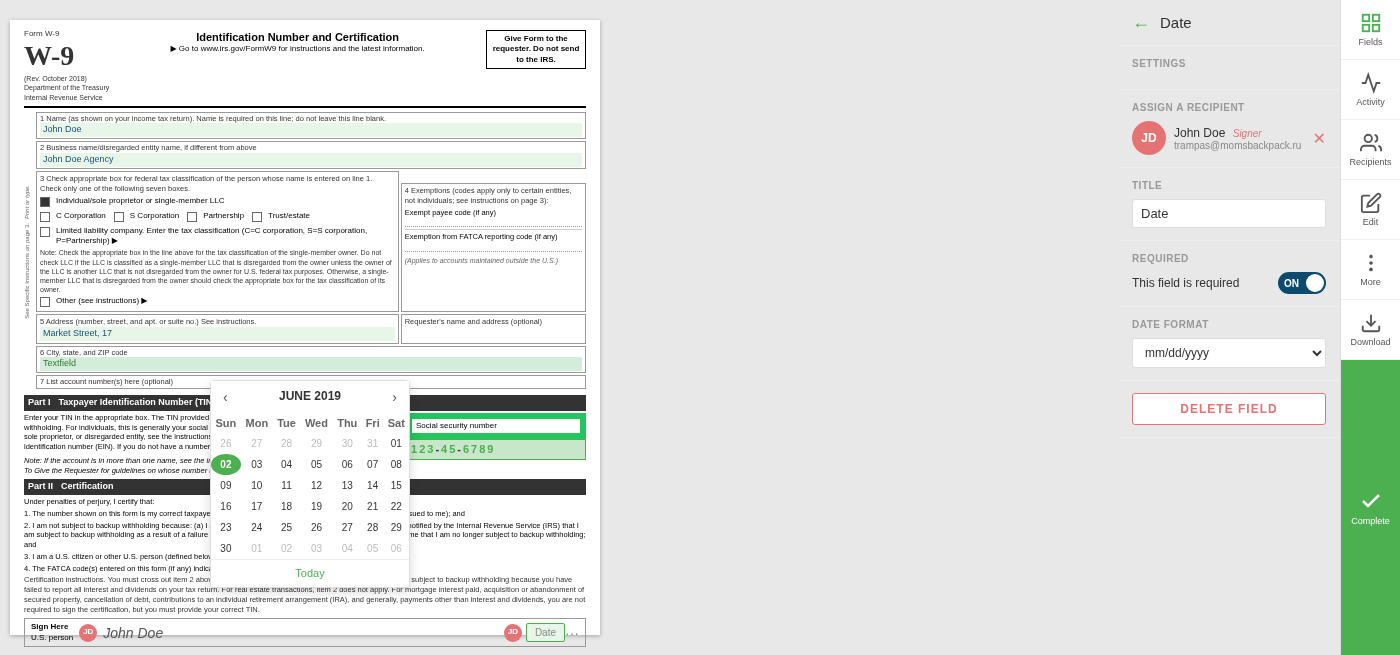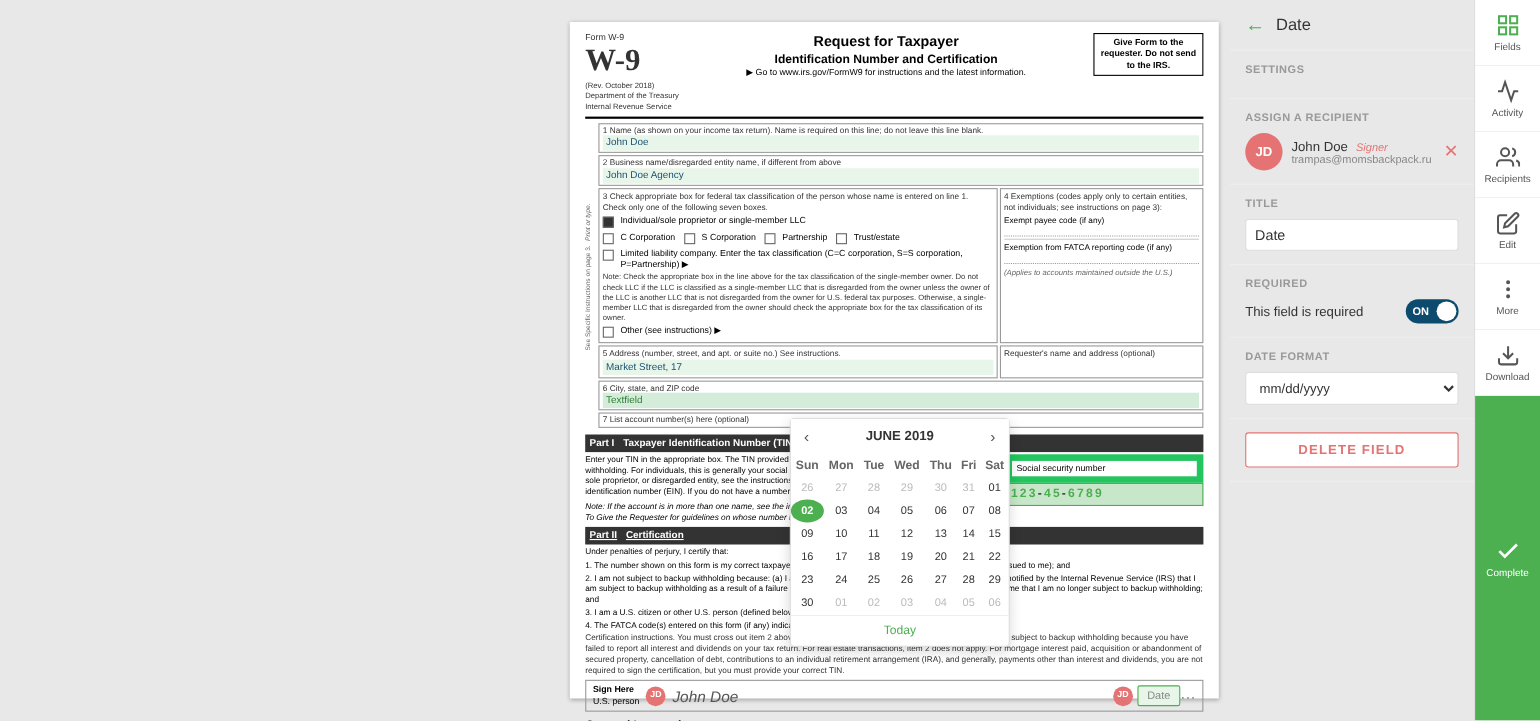--- a/index.html
+++ b/index.html
@@ -4,21 +4,21 @@
   <style>
     * { box-sizing: border-box; margin: 0; padding: 0; }
     body { font-family: Arial, sans-serif; font-size: 12px; background: #e8e8e8; display: flex; height: 655px; overflow: hidden; }
 
     
     .doc-area {
       flex: 1;
       background: #e8e8e8;
       overflow-y: auto;
       display: flex;
-      justify-content: flex-end;
+      justify-content: flex-start;
       padding: 20px 10px;
     }
     .doc-page {
       background: white;
       width: 590px;
       min-height: 600px;
       padding: 10px 14px;
       font-size: 9px;
       line-height: 1.3;
       position: relative;
@@ -413,21 +413,20 @@
 
       <div class="form-header">
         <div class="form-id">
           <div style="font-size:8px; line-height:1;">Form W-9</div>
           <div class="w9">W-9</div>
           <div style="font-size:7px;">(Rev. October 2018)</div>
           <div style="font-size:7px;">Department of the Treasury</div>
           <div style="font-size:7px;">Internal Revenue Service</div>
         </div>
         <div class="form-title">
-          <h2>Request for Taxpayer</h2>
           <h3>Identification Number and Certification</h3>
           <p>▶ Go to www.irs.gov/FormW9 for instructions and the latest information.</p>
         </div>
         <div class="form-give">Give Form to the requester. Do not send to the IRS.</div>
       </div>
 
       <div style="display:flex; position:relative;">
         <div style="display:flex; flex-direction:column; justify-content:center; width:12px; flex-shrink:0;">
           <div style="writing-mode:vertical-rl; transform:rotate(180deg); font-size:6px; color:#666; text-align:center; font-style:italic; margin-bottom:4px;">Print or type.</div>
           <div style="writing-mode:vertical-rl; transform:rotate(180deg); font-size:6px; color:#666; text-align:center;">See Specific Instructions on page 3.</div>
@@ -476,21 +475,21 @@
               <div class="checkbox-row" style="margin-top:2px;">
                 <div class="cb"></div>
                 <span>Limited liability company. Enter the tax classification (C=C corporation, S=S corporation, P=Partnership) ▶</span>
               </div>
               <div style="font-size:7px; color:#333; margin:2px 0;">Note: Check the appropriate box in the line above for the tax classification of the single-member owner. Do not check LLC if the LLC is classified as a single-member LLC that is disregarded from the owner unless the owner of the LLC is another LLC that is not disregarded from the owner for U.S. federal tax purposes. Otherwise, a single-member LLC that is disregarded from the owner should check the appropriate box for the tax classification of its owner.</div>
               <div class="checkbox-row">
                 <div class="cb"></div>
                 <span>Other (see instructions) ▶</span>
               </div>
             </div>
-            <div style="flex:1; border:1px solid #999; padding:2px 3px;">
+            <div style="flex:1; border:1px solid #999; padding:2px 3px;margin-top:12px;">
               <div class="field-label">4 Exemptions (codes apply only to certain entities, not individuals; see instructions on page 3):</div>
               <div style="border-bottom:1px solid #ccc; padding:2px 0; font-size:7.5px;">
                 <div>Exempt payee code (if any)</div>
                 <div style="border-bottom:1px dotted #999; min-height:10px;"></div>
               </div>
               <div style="padding:2px 0; font-size:7.5px;">
                 <div>Exemption from FATCA reporting code (if any)</div>
                 <div style="border-bottom:1px dotted #999; min-height:10px;"></div>
               </div>
               <div style="font-size:7px; color:#666; font-style:italic; margin-top:2px;">(Applies to accounts maintained outside the U.S.)</div>
@@ -542,21 +541,21 @@
             <span class="ssn-num">5</span>
             <span class="ssn-num" style="color:#333;">-</span>
             <span class="ssn-num">6</span>
             <span class="ssn-num">7</span>
             <span class="ssn-num">8</span>
             <span class="ssn-num">9</span>
           </div>
         </div>
       </div>
 
-      <div class="section-bar" style="margin-top:4px;text-decoration:underline;">
+      <div class="section-bar" style="margin-top:4px;">
         <span>Part II</span>
         <span>Certification</span>
       </div>
       <div style="font-size:7.5px; margin-bottom:2px;">Under penalties of perjury, I certify that:</div>
       <div style="font-size:7.5px; margin-bottom:2px;">1. The number shown on this form is my correct taxpayer identification number (or I am waiting for a number to be issued to me); and</div>
       <div style="font-size:7.5px; margin-bottom:2px;">2. I am not subject to backup withholding because: (a) I am exempt from backup withholding, or (b) I have not been notified by the Internal Revenue Service (IRS) that I am subject to backup withholding as a result of a failure to report all interest or dividends, or (c) the IRS has notified me that I am no longer subject to backup withholding; and</div>
       <div style="font-size:7.5px; margin-bottom:2px;">3. I am a U.S. citizen or other U.S. person (defined below); and</div>
       <div style="font-size:7.5px; margin-bottom:2px;">4. The FATCA code(s) entered on this form (if any) indicating that I am exempt from FATCA reporting is correct.</div>
       <div style="font-size:7.5px; color:#333;">Certification instructions. You must cross out item 2 above if you have been notified by the IRS that you are currently subject to backup withholding because you have failed to report all interest and dividends on your tax return. For real estate transactions, item 2 does not apply. For mortgage interest paid, acquisition or abandonment of secured property, cancellation of debt, contributions to an individual retirement arrangement (IRA), and generally, payments other than interest and dividends, you are not required to sign the certification, but you must provide your correct TIN.</div>
 

